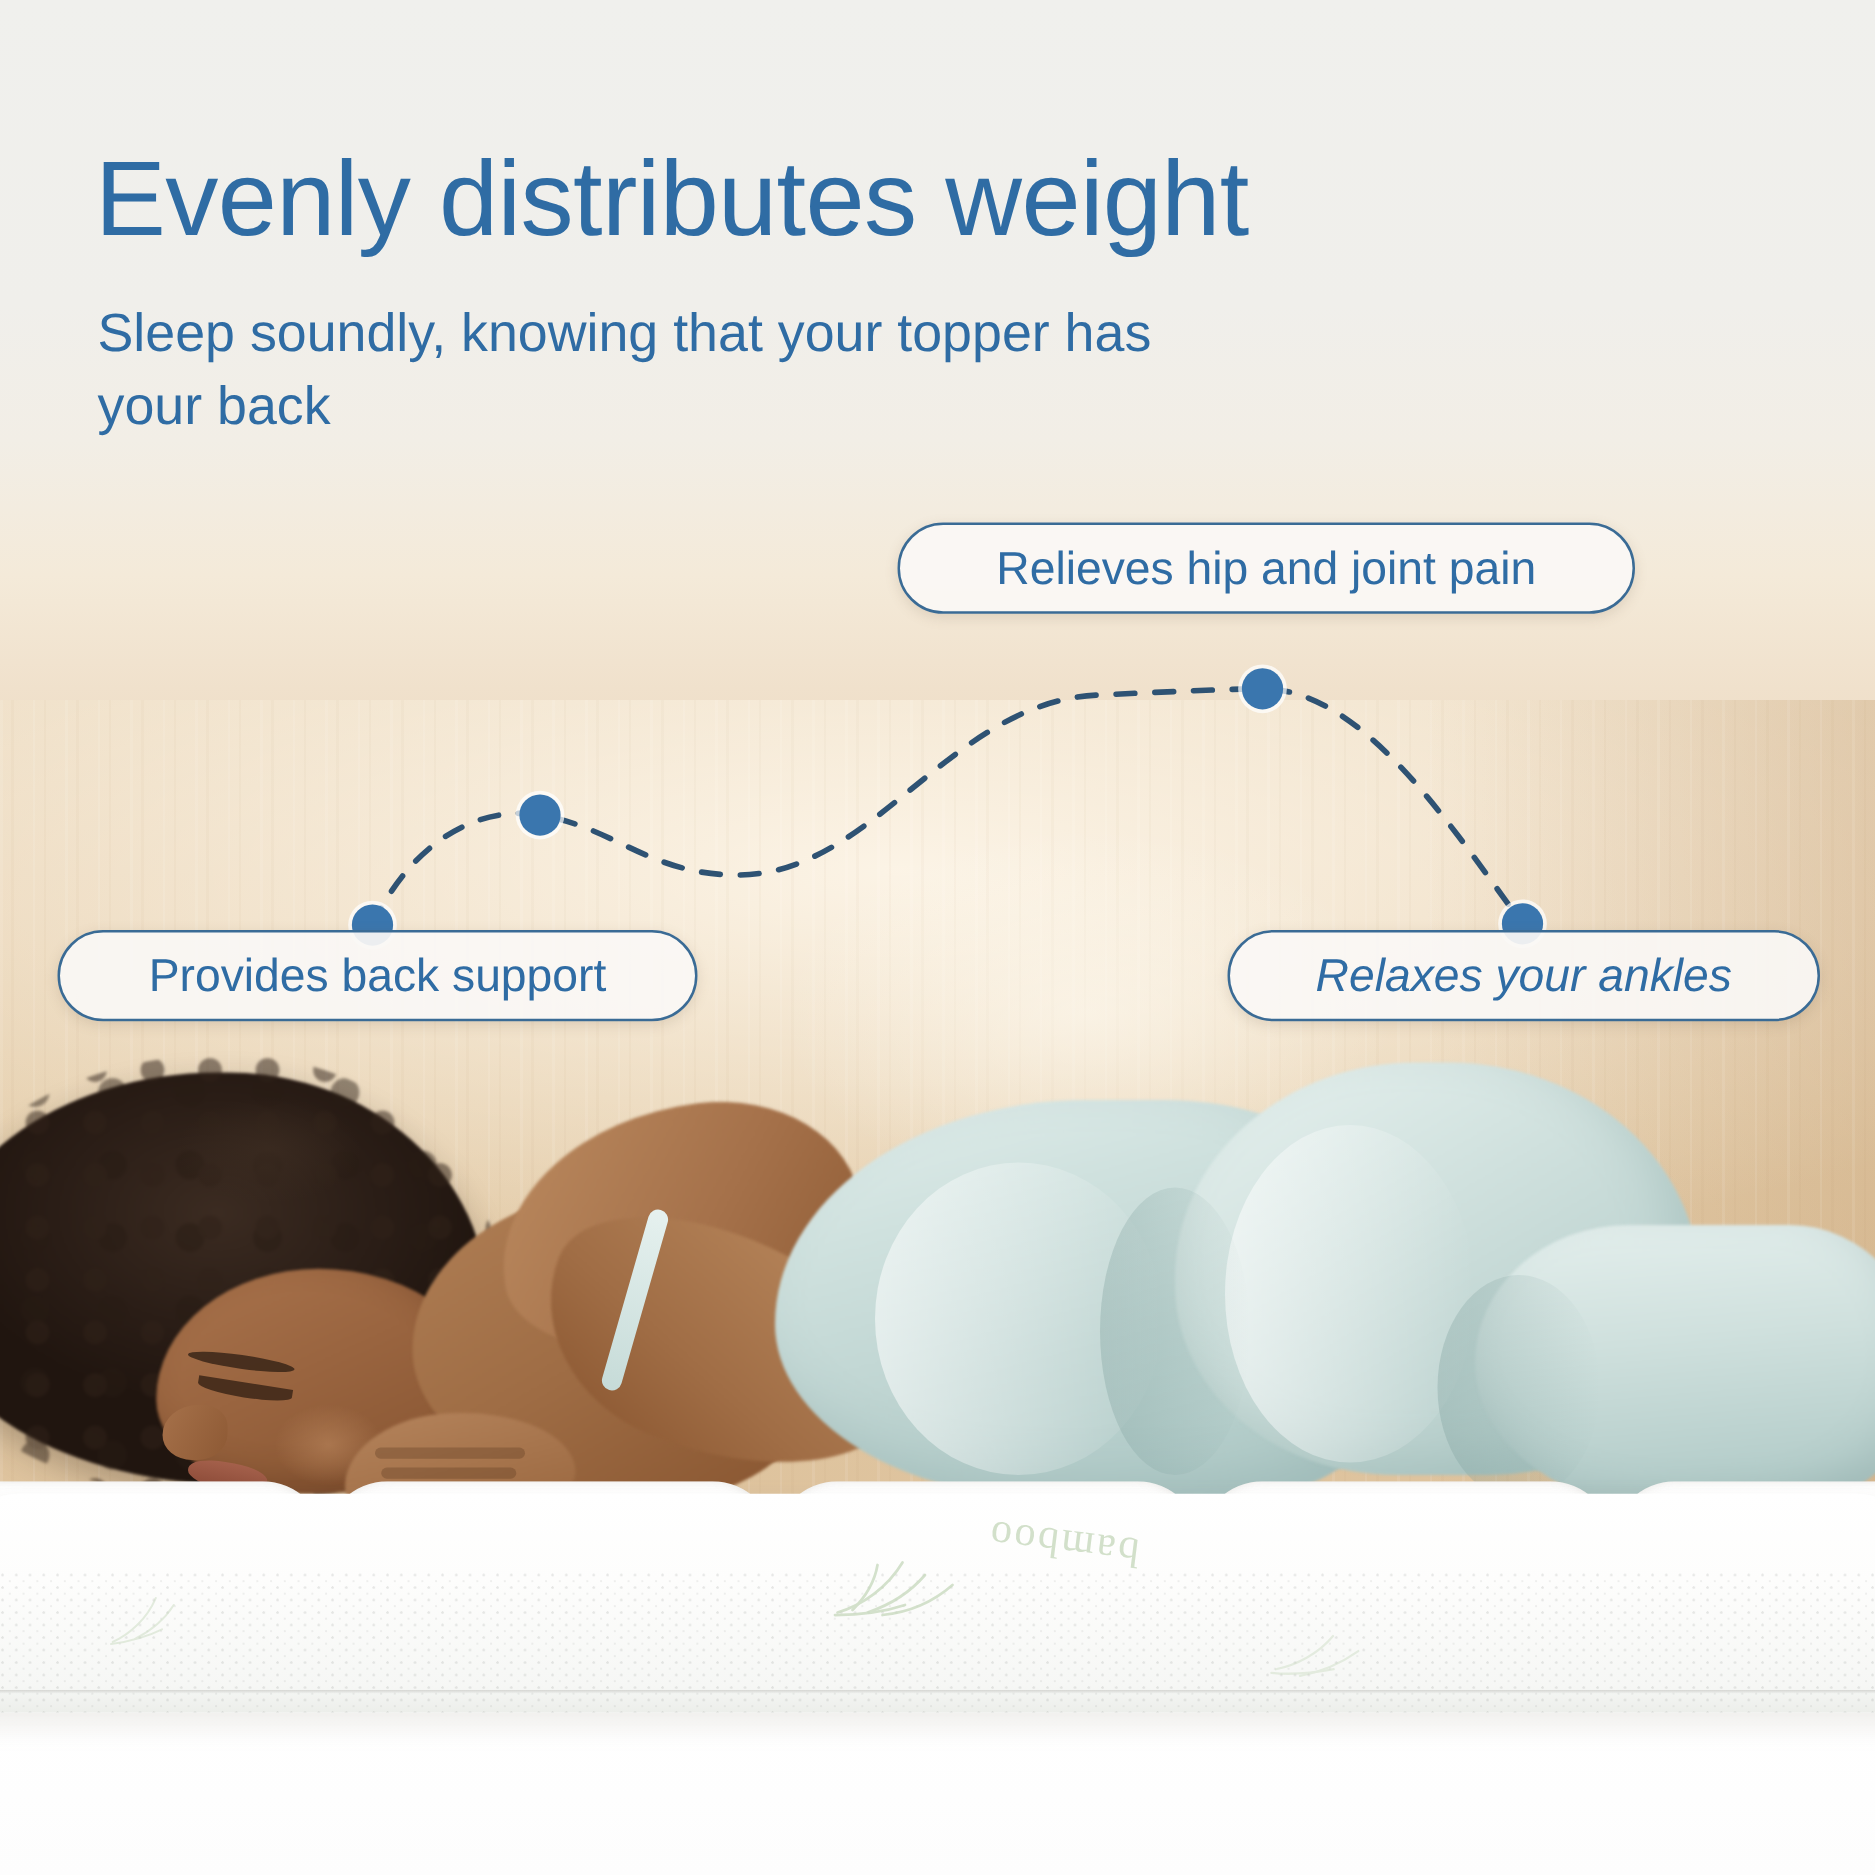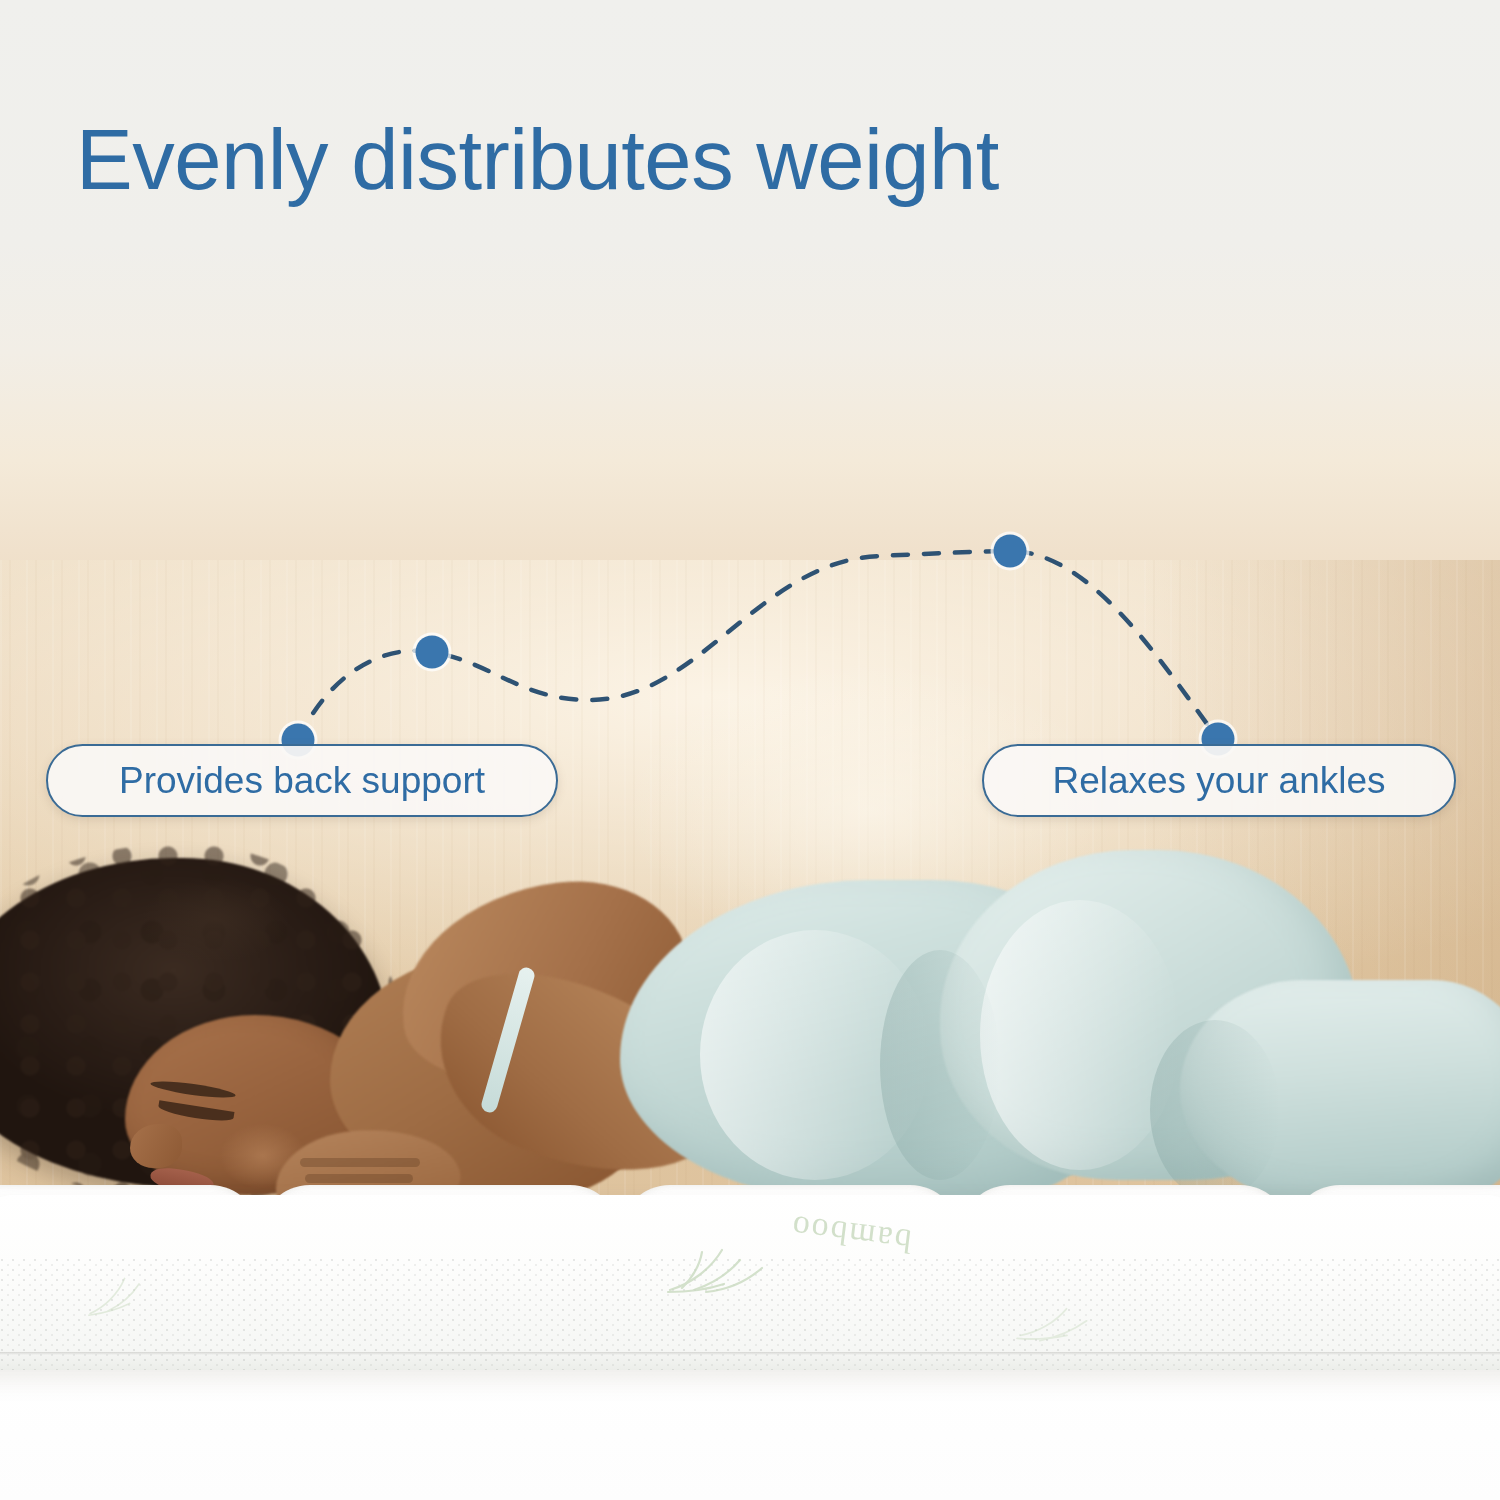--- a/index.html
+++ b/index.html
@@ -253,21 +253,21 @@
     border:2.5px solid #3a6b95;
     border-radius:999px;
     color:#2f6ca4;
     font-size:37px;
     white-space:nowrap;
     box-shadow:0 3px 10px rgba(120,100,75,.18);
   }
   .pill-hip   {left:718px; top:418px; width:590px; height:73px;}
   .pill-spine {left:196px; top:502px; width:480px; height:73px;}
   .pill-neck  {left:46px;  top:744px; width:512px; height:73px;}
-  .pill-ankle {left:982px; top:744px; width:474px; height:73px;}
+  .pill-ankle {left:982px; top:744px; width:474px; height:73px;font-style:italic;}
 </style>
 </head>
 <body>
 
 <div id="stage">
 
   <div class="photo">
 
     <div class="wall"></div>
     <div class="headboard"></div>
@@ -338,35 +338,39 @@
         <path d="M14 48 C 34 42, 54 28, 66 10"></path>
         <path d="M38 52 C 58 46, 76 36, 92 22"></path>
         <path d="M10 52 C 30 52, 50 48, 70 42"></path>
       </g>
     </svg>
   </div>
 
   <div class="overlay">
 
     <h1 class="headline">Evenly distributes weight</h1>
+    <p class="subhead">Sleep soundly, knowing that your topper has your back</p>
 
     <svg class="curve-svg" viewBox="0 0 1500 1500">
       <path id="posture-path" fill="none" stroke="#2e5273" stroke-linecap="round" d="M 298 740 C 330 672, 384 644, 432 652 C 492 662, 520 700, 590 700 C 700 700, 760 560, 880 556 C 960 552, 1000 551, 1010 551 C 1090 551, 1160 660, 1218 739" stroke-dasharray="15 16" stroke-width="4.5"></path>
       <g id="joint-dots">
           <circle cx="1010" cy="551" r="19.5" fill="rgba(255,255,255,.72)"></circle>
           <circle cx="1010" cy="551" r="16.5" fill="#3a76ae"></circle>
           <circle cx="432" cy="652" r="19.5" fill="rgba(255,255,255,.72)"></circle>
           <circle cx="432" cy="652" r="16.5" fill="#3a76ae"></circle>
           <circle cx="298" cy="740" r="19.5" fill="rgba(255,255,255,.72)"></circle>
           <circle cx="298" cy="740" r="16.5" fill="#3a76ae"></circle>
           <circle cx="1218" cy="739" r="19.5" fill="rgba(255,255,255,.72)"></circle>
           <circle cx="1218" cy="739" r="16.5" fill="#3a76ae"></circle>
         </g>
     </svg>
 
+    <div class="pill pill-hip">
+      <span>Relieves hip and joint pain</span>
+    </div>
     <div class="pill pill-neck">
       <span>Provides back support</span>
     </div>
     <div class="pill pill-ankle">
       <span>Relaxes your ankles</span>
     </div>
   </div>
 </div>
 
 </body></html>

